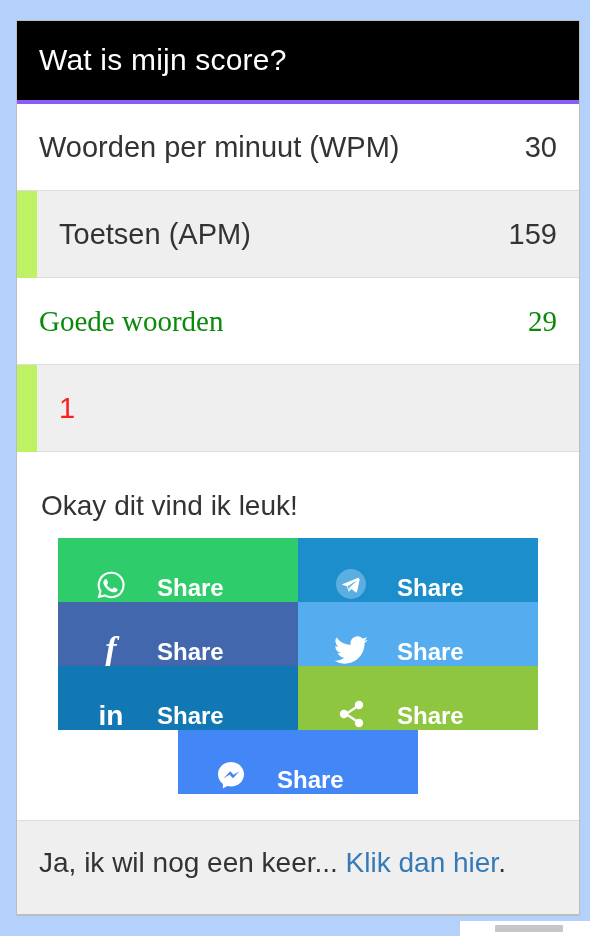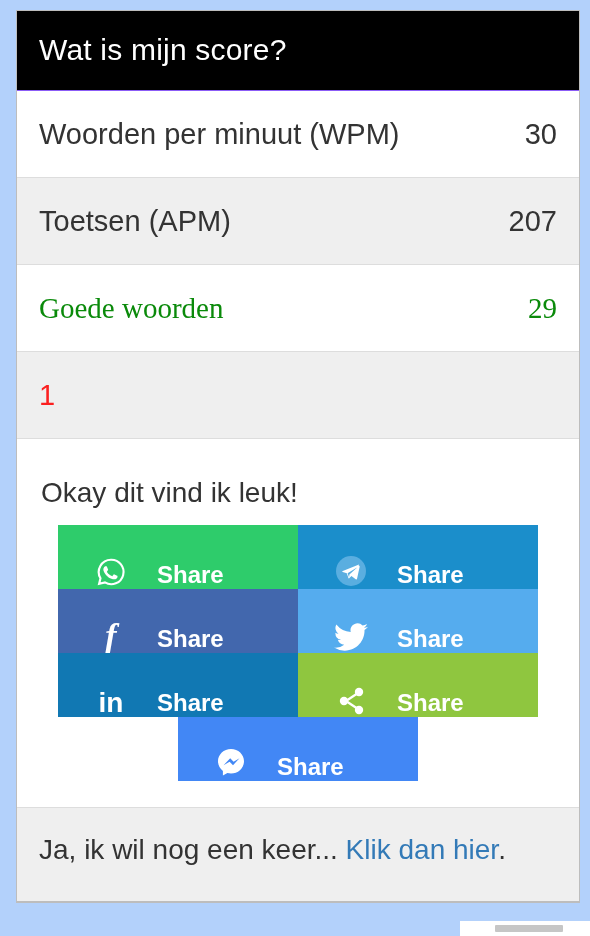--- a/index.html
+++ b/index.html
@@ -10,55 +10,56 @@
     width: 590px;
     height: 936px;
     background: #b3d1fb;
     font-family: "Liberation Sans", sans-serif;
     overflow: hidden;
     position: relative;
   }
   .panel {
     position: absolute;
     left: 16px;
-    top: 10px;
+    top: 20px;
     width: 564px;
     background: #bef264;
     border: 1px solid #bdbdbd;
     border-bottom: 2px solid #bdbdbd;
     box-sizing: border-box;
   }
   .panel-heading {
     background: #000000;
     padding: 22px 22px 24px 22px;
   }
   .panel-title {
     color: #ffffff;
     font-size: 30px;
     line-height: 1.1;
     font-weight: 400;
     letter-spacing: 0.2px;
   }
   .list-group {
-    border-top: 1px solid #8b5cf6;
+    border-top: 4px solid #8b5cf6;
   }
   .list-item {
     display: flex;
     align-items: center;
     justify-content: space-between;
     padding: 0 22px;
     height: 87px;
     box-sizing: border-box;
     border-bottom: 1px solid #dddddd;
     background: #ffffff;
     font-size: 29px;
     color: #333333;
   }
   .list-item.striped {
     background: #efefef;
+    margin-left: 20px;
   }
   .list-item.success { color: #0a8a0a; font-family: Liberation Serif, serif; }
   .list-item.danger  { color: #fb2020; }
   .list-item .value { font-variant-numeric: tabular-nums; }
 
   .share-section {
     background: #ffffff;
     padding: 22px 22px 26px 22px;
     border-bottom: 1px solid #dddddd;
   }
@@ -161,21 +162,21 @@
 
   <div class="list-group">
 
     <div class="list-item">
       <span>Woorden per minuut (WPM)</span>
       <span class="value">30</span>
     </div>
 
     <div class="list-item striped">
       <span>Toetsen (APM)</span>
-      <span class="value">207</span>
+      <span class="value">159</span>
     </div>
 
     <div class="list-item success">
       <span>Goede woorden</span>
       <span class="value">29</span>
     </div>
 
     <div class="list-item striped danger">
       <span class="value">1</span>
     </div>

